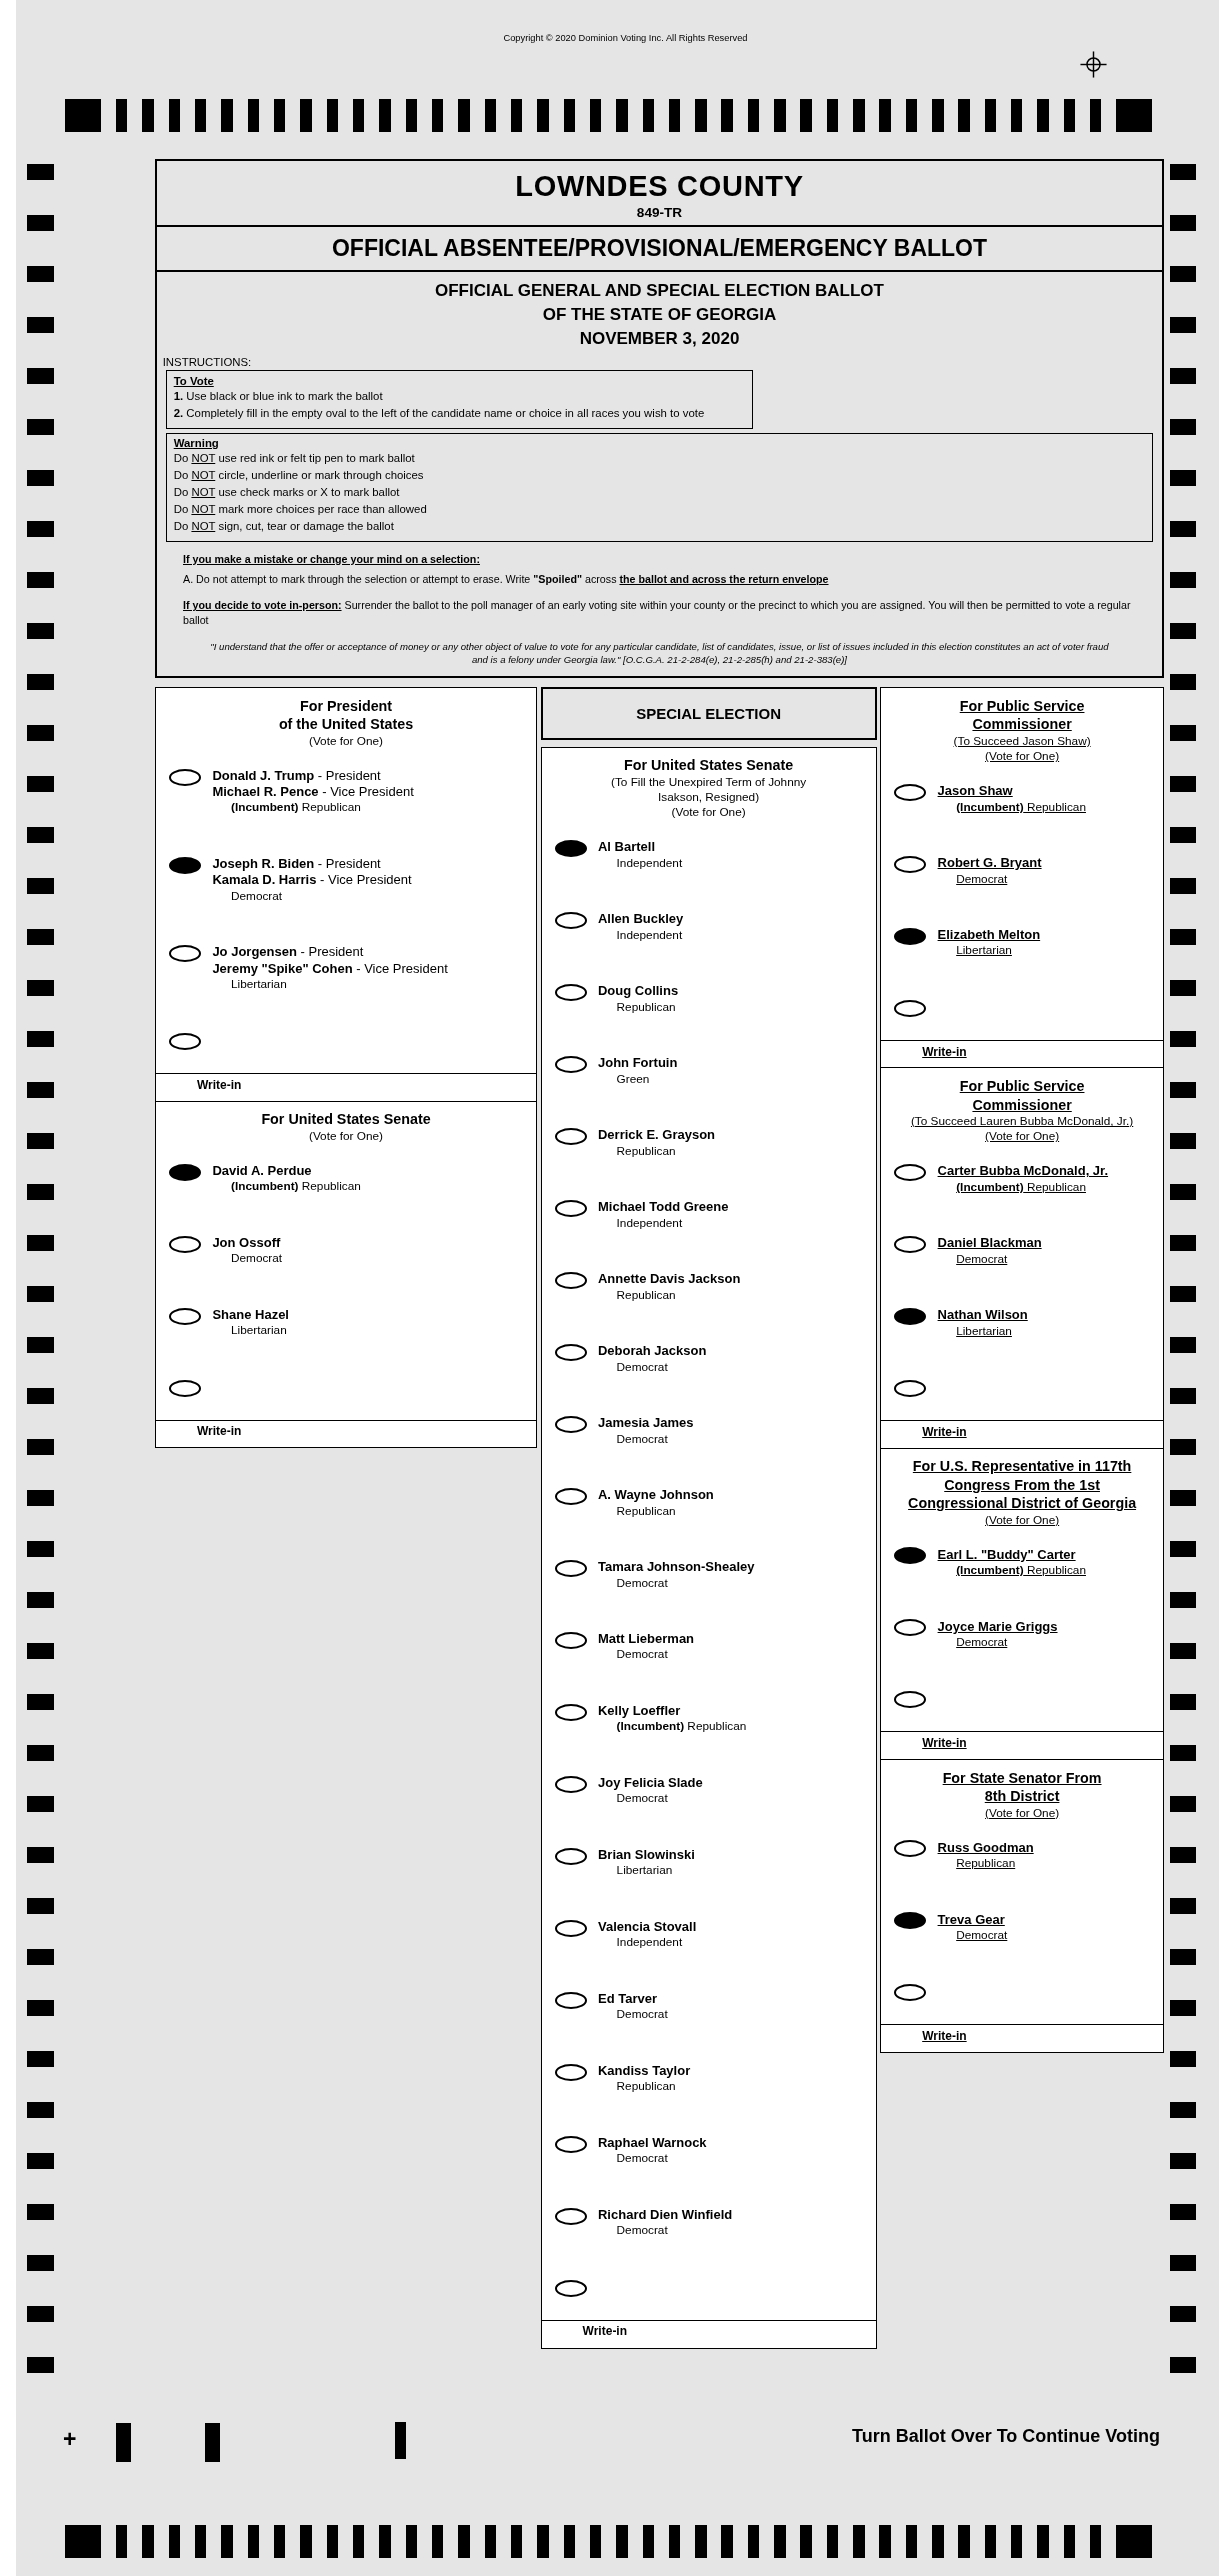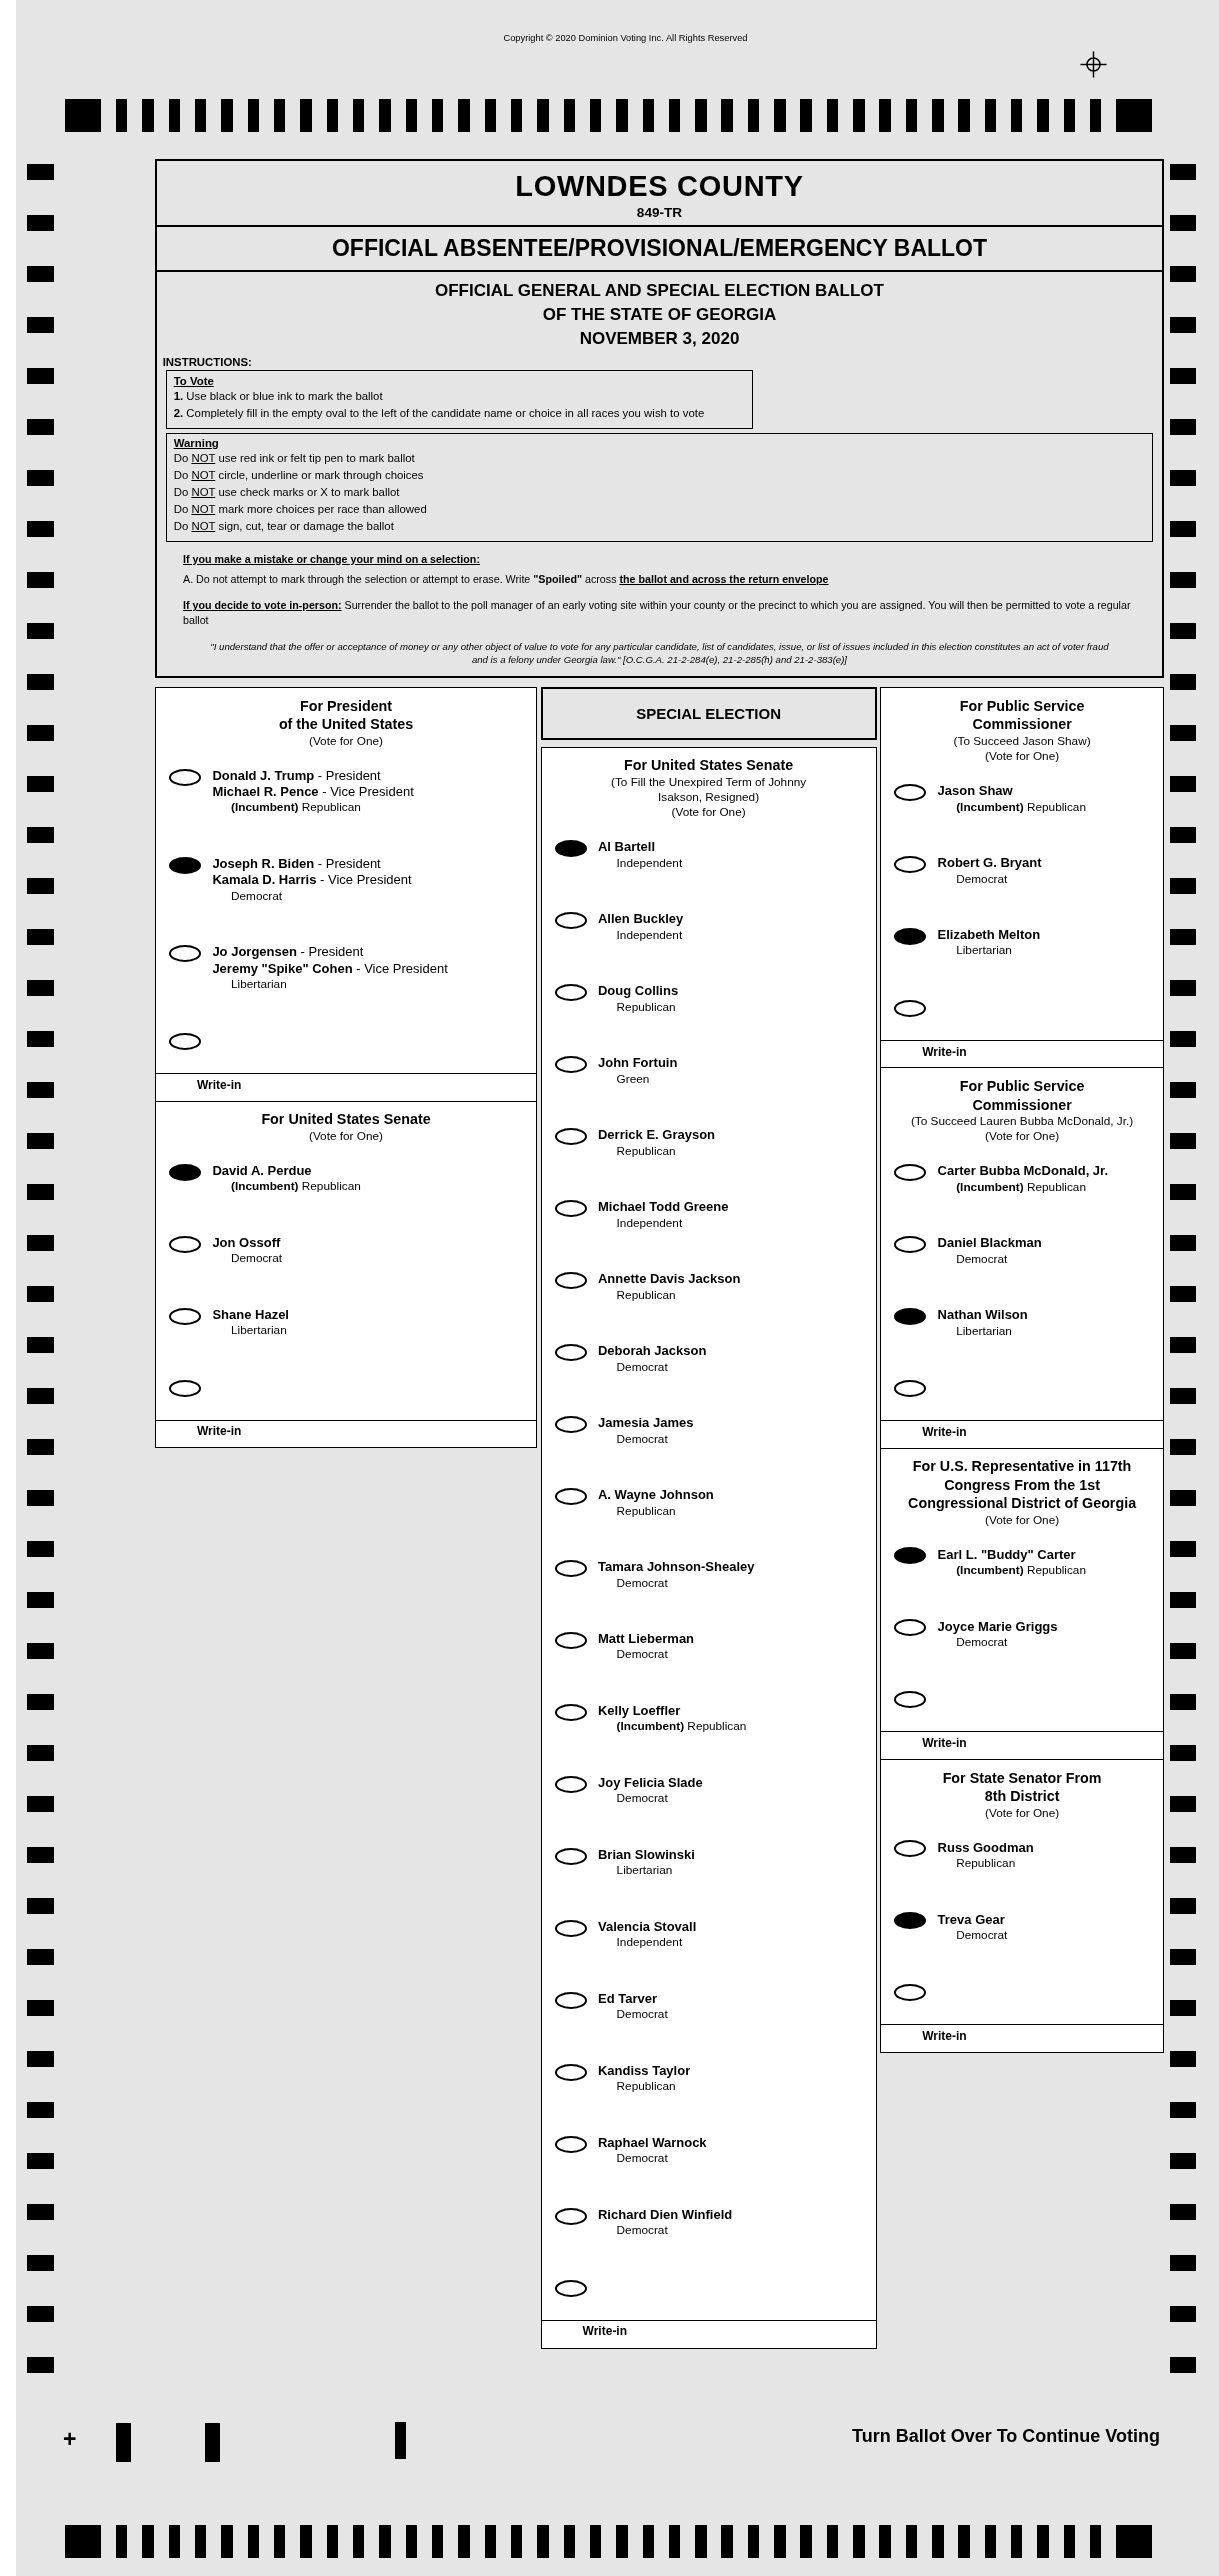--- a/index.html
+++ b/index.html
@@ -23,39 +23,39 @@
 
   
   .ballot { position:absolute; left:139px; top:159px; width:1009px; }
 
   .header-box { border:2.1px solid #000; }
   .hb-top { text-align:center; padding:8.6px 0 5.7px; }
   .county { font-size:29px; font-weight:bold; letter-spacing:0.7px; }
   .code { font-size:13.6px; font-weight:bold; margin-top:2.1px; }
   .hb-title { border-top:2.1px solid #000; border-bottom:2.1px solid #000; text-align:center; font-size:23px; font-weight:bold; padding:7.9px 0; }
   .hb-sub { text-align:center; font-weight:bold; font-size:17px; line-height:1.4; padding:7.1px 0 4.3px; }
-  .instructions-label { font-size:11.4px; font-weight:bold; padding:1.4px 0 2.1px 5.7px; }
+  .instructions-label { font-size:11.4px; font-weight:normal; padding:1.4px 0 2.1px 5.7px; }
   .instr-row { display:flex; gap:3.6px; padding:0 8.6px;flex-direction:column; }
   .tv-box { width:587px; border:1.4px solid #000; padding:3.6px 7.1px 7.1px; font-size:11.4px; }
   .warn-box { flex:1; border:1.4px solid #000; padding:3.6px 7.1px 7.1px; font-size:11.4px; }
   .box-title { font-weight:bold; text-decoration:underline; }
   .tv-item, .warn-item { margin-top:2.1px; line-height:1.3; }
   .ul { text-decoration:underline; }
   .bu { font-weight:bold; text-decoration:underline; }
 
   .mistake { padding:10px 17px 0 26px; font-size:10.7px; line-height:1.4; }
   .m-item { margin-top:5px; }
   .inperson { margin-top:11.4px; }
   .fraud { text-align:center; font-style:italic; font-size:9.6px; line-height:1.45; padding:11.4px 50px 8.6px; }
 
   
   .columns { display:flex; gap:3.6px; margin-top:9.3px; align-items:flex-start; }
   .col1 { width:382px; }
   .col2 { width:336px; }
-  .col3 { flex:1; }
+  .col3 { flex:1;text-decoration:underline; }
 
   .banner { border:2.1px solid #000; font-weight:bold; text-align:center; font-size:15px; padding:16px 0; margin-bottom:6.4px; }
   .contest { border:1.4px solid #000; background:#fff; }
   .contest + .contest { margin-top:-1.4px; }
   .contest-head { text-align:center; padding:8.6px 5.7px 18.6px; }
   .c-title { font-weight:bold; font-size:14.3px; line-height:1.3; }
   .c-sub { font-size:11.8px; line-height:1.3; }
 
   .cand { display:flex; align-items:flex-start; padding:0 5.7px 0 13px; margin-bottom:41px; }
   .oval { flex:0 0 auto; width:32px; height:17px; border:2.1px solid #000; border-radius:50%; background:#fff; margin-top:0.7px; }

